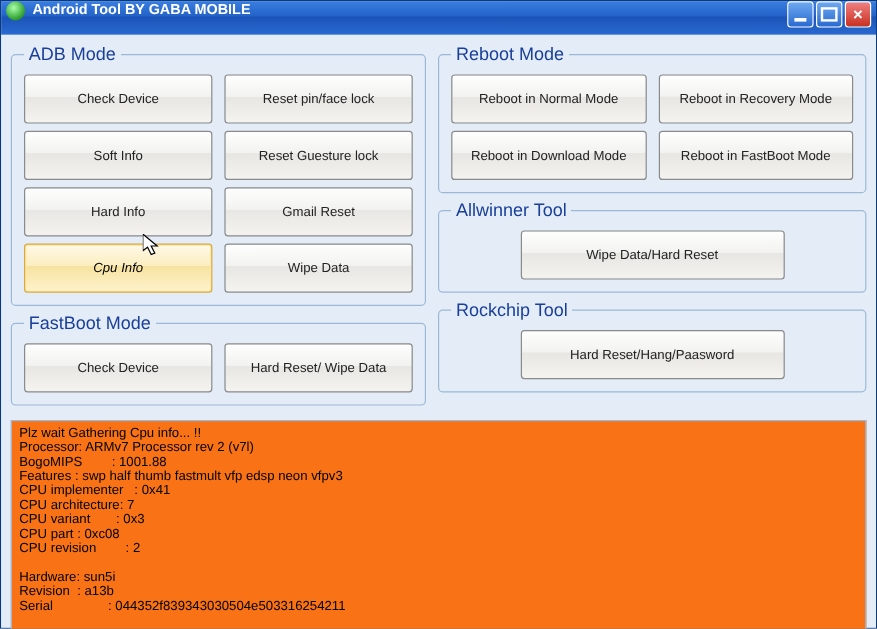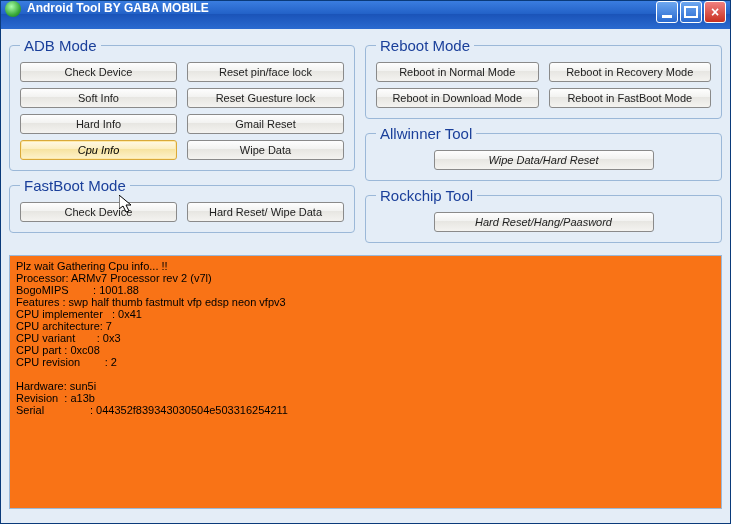--- a/index.html
+++ b/index.html
@@ -78,40 +78,40 @@
     font-size: 15px;
     padding: 0 4px;
   }
   .btnrow {
     display: grid;
     grid-template-columns: 1fr 1fr;
     gap: 6px 10px;
   }
   .btnrow.single { grid-template-columns: 1fr; justify-items: center; }
   .winbtn {
-    height: 20px;
+    height: 41px;
     background: linear-gradient(to bottom,#fefefe 0%, #f2f2f0 45%, #e7e6e2 46%, #f4f3f0 100%);
     border: 1px solid #8a8a8a;
     border-radius: 3px;
     font-family: inherit;
     font-size: 11px;
     color: #222;
     cursor: pointer;
     padding: 0 6px;
     min-width: 140px;
   }
   .winbtn.active {
     border: 1px solid #d9a93a;
     box-shadow: inset 0 0 0 1px #ffe9a8;
     background: linear-gradient(to bottom,#fff8e6 0%, #fceec0 45%, #f7e3a0 46%, #fdf2cc 100%);
     color: #000;
     font-weight: normal;
     font-style: italic;
   }
-  .allwinner-btn, .rockchip-btn { min-width: 220px; font-style: italic; }
+  .allwinner-btn, .rockchip-btn { min-width: 220px; }
   .console {
     margin-top: 6px;
     width: 100%;
     height: 254px;
     background: #f97316;
     border: 1px solid #9bb8d8;
     padding: 4px 6px;
     font-family: Tahoma, Arial, sans-serif;
     font-size: 11px;
     white-space: pre;

